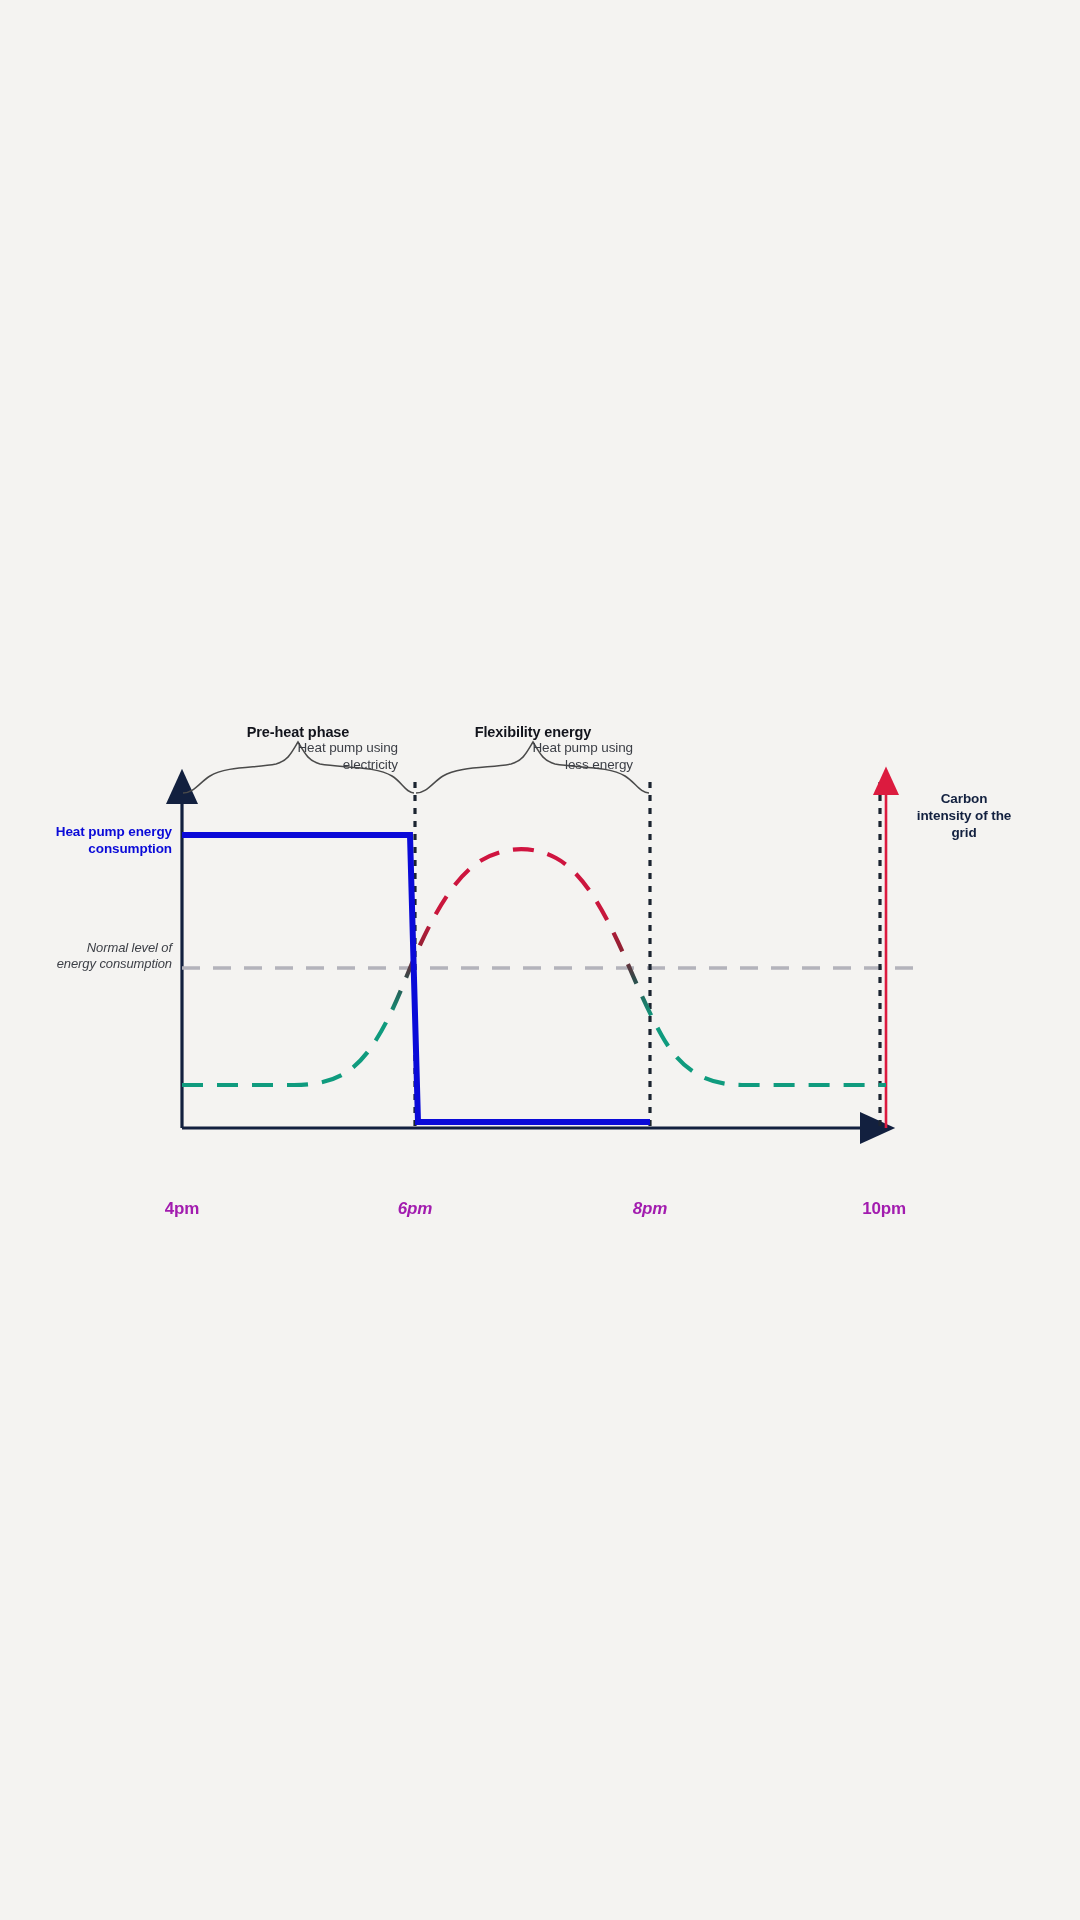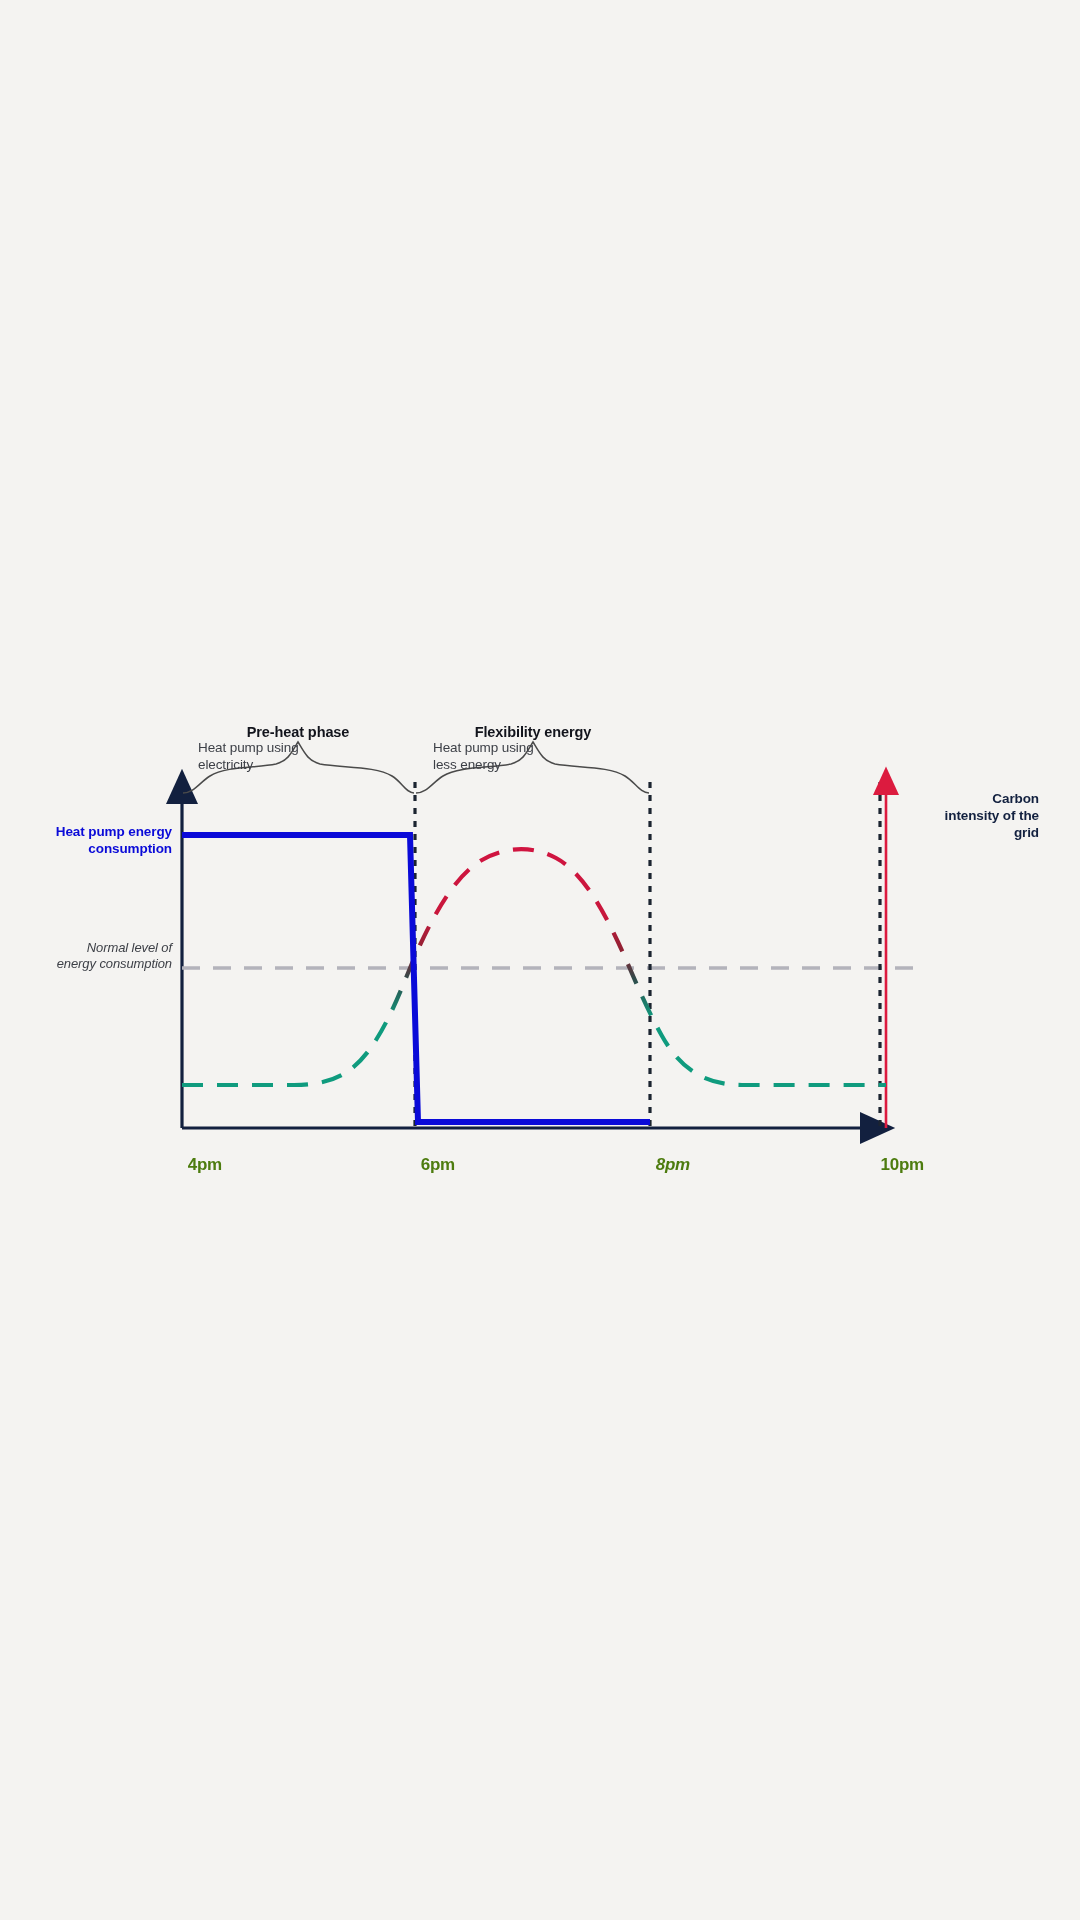--- a/index.html
+++ b/index.html
@@ -30,52 +30,52 @@
     font-size: 14.5px;
     font-weight: bold;
     color: #12141c;
     text-align: center;
     letter-spacing: -0.1px;
   }
   .brace-sub {
     font-size: 13.5px;
     font-weight: normal;
     color: #3c3f46;
-    text-align: left;
+    text-align: right;
     letter-spacing: -0.1px;
   }
   .axis-label-blue {
     font-size: 13.5px;
     font-weight: bold;
     color: #0a0ad8;
     text-align: right;
     letter-spacing: -0.1px;
   }
   .axis-label-navy {
     font-size: 13.5px;
     font-weight: bold;
     color: #12203f;
-    text-align: right;
+    text-align: center;
     letter-spacing: -0.1px;
-    margin-left: 15px;
   }
   .normal-level {
     font-size: 13px;
     font-style: italic;
     color: #3c3f46;
     text-align: right;
     letter-spacing: -0.1px;
   }
   .tick {
     position: absolute;
     font-size: 17px;
     font-weight: bold;
-    color: #4d7c0f;
-    text-align: right;
+    color: #a21caf;
+    text-align: center;
     letter-spacing: -0.2px;
+    margin-top: 44px;
   }
 </style>
 </head>
 <body style="background: rgb(244, 243, 241);">
 
 <div id="figure">
 
   <svg width="1080" height="1920" viewBox="0 0 1080 1920" xmlns="http://www.w3.org/2000/svg">
 
     <defs>
@@ -177,17 +177,17 @@
   <div class="lbl normal-level" style="left:-15px; top:940px; width:183px;">Normal level of
 energy consumption</div>
 
   
   <div class="lbl axis-label-navy" style="left:900px; top:791px; width:120px;">Carbon
 intensity of the
 grid</div>
 
   
   <div class="tick" style="left:138px; top:1155px; width:80px;">4pm</div>
-  <div class="tick" style="left:371px; top:1155px; width:80px;">6pm</div>
+  <div class="tick" style="left:371px; top:1155px; width:80px;font-style:italic;">6pm</div>
   <div class="tick" style="left:606px; top:1155px; width:80px;font-style:italic;">8pm</div>
   <div class="tick" style="left:840px; top:1155px; width:80px;">10pm</div>
 
 </div>
 
 </body></html>

